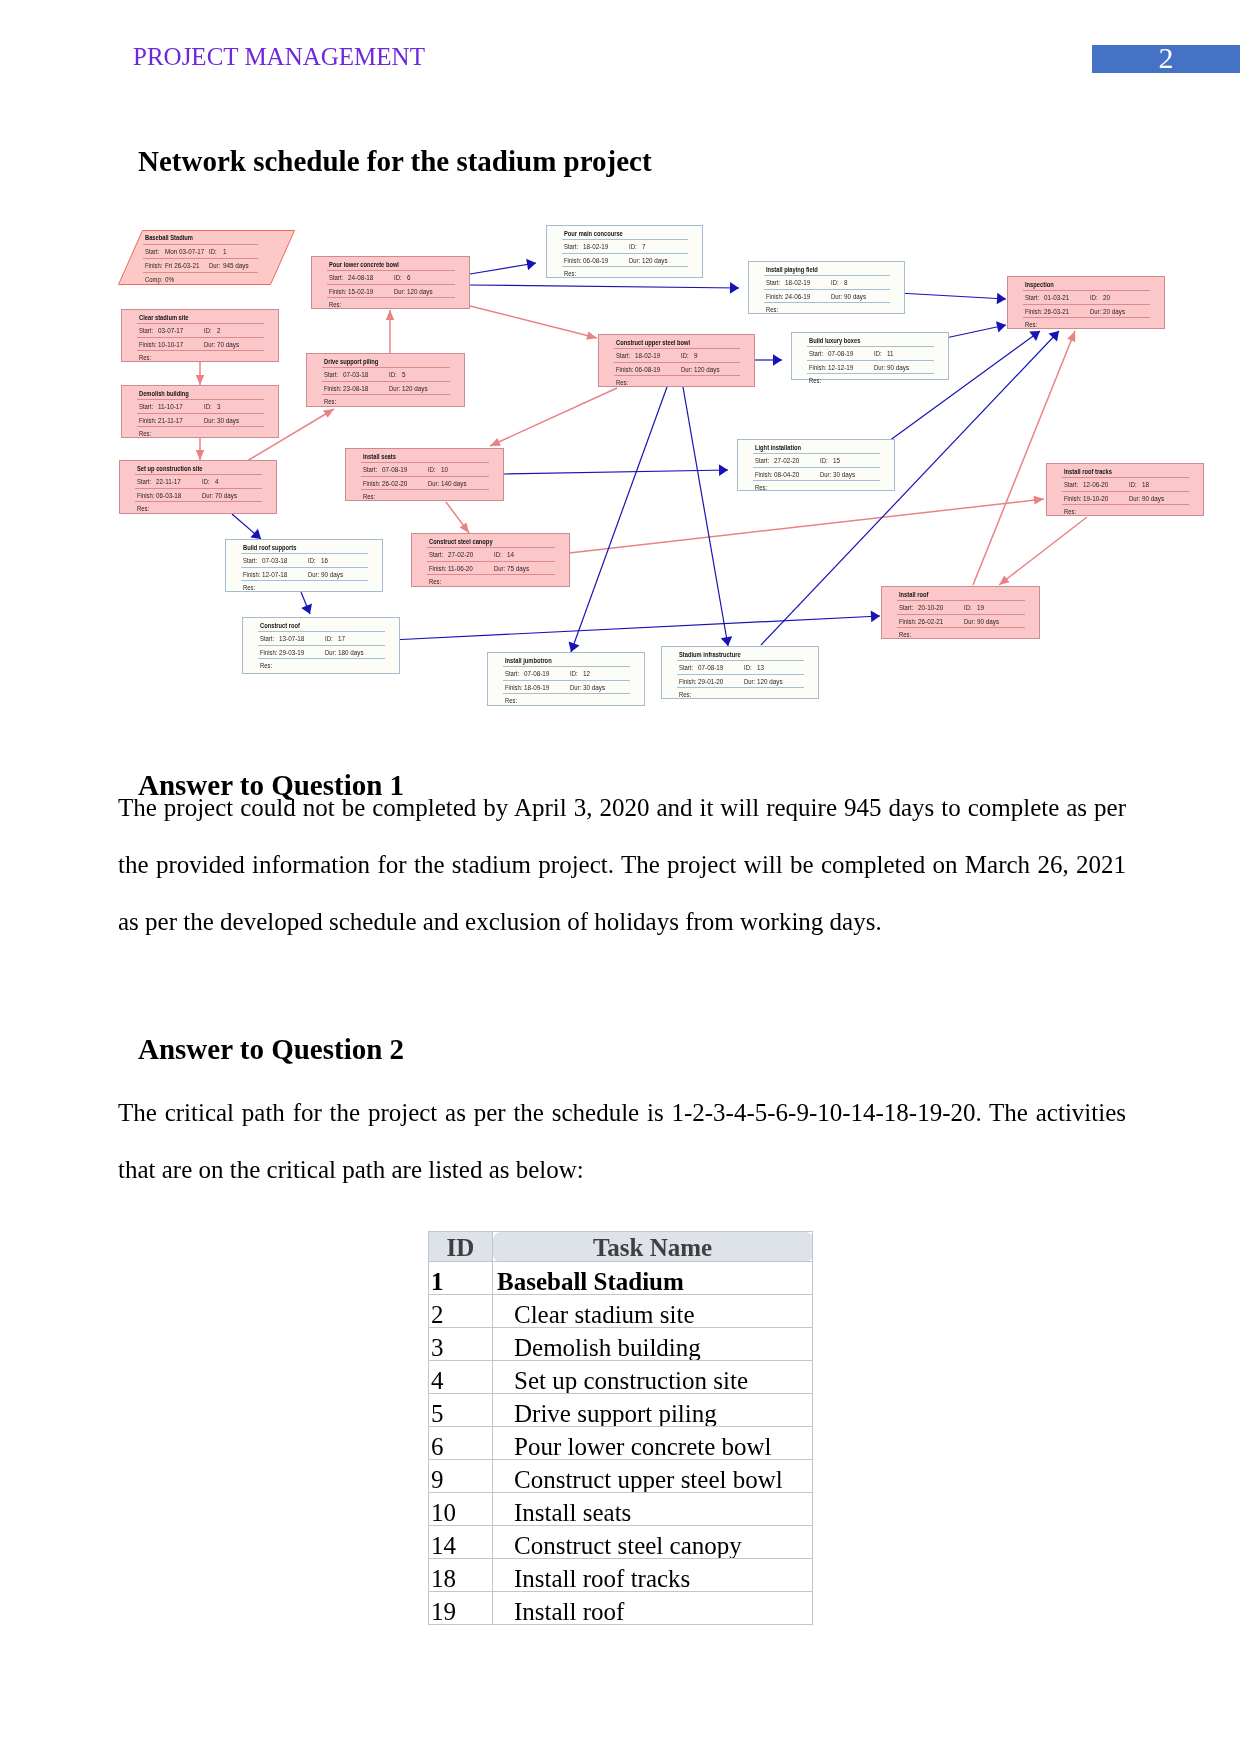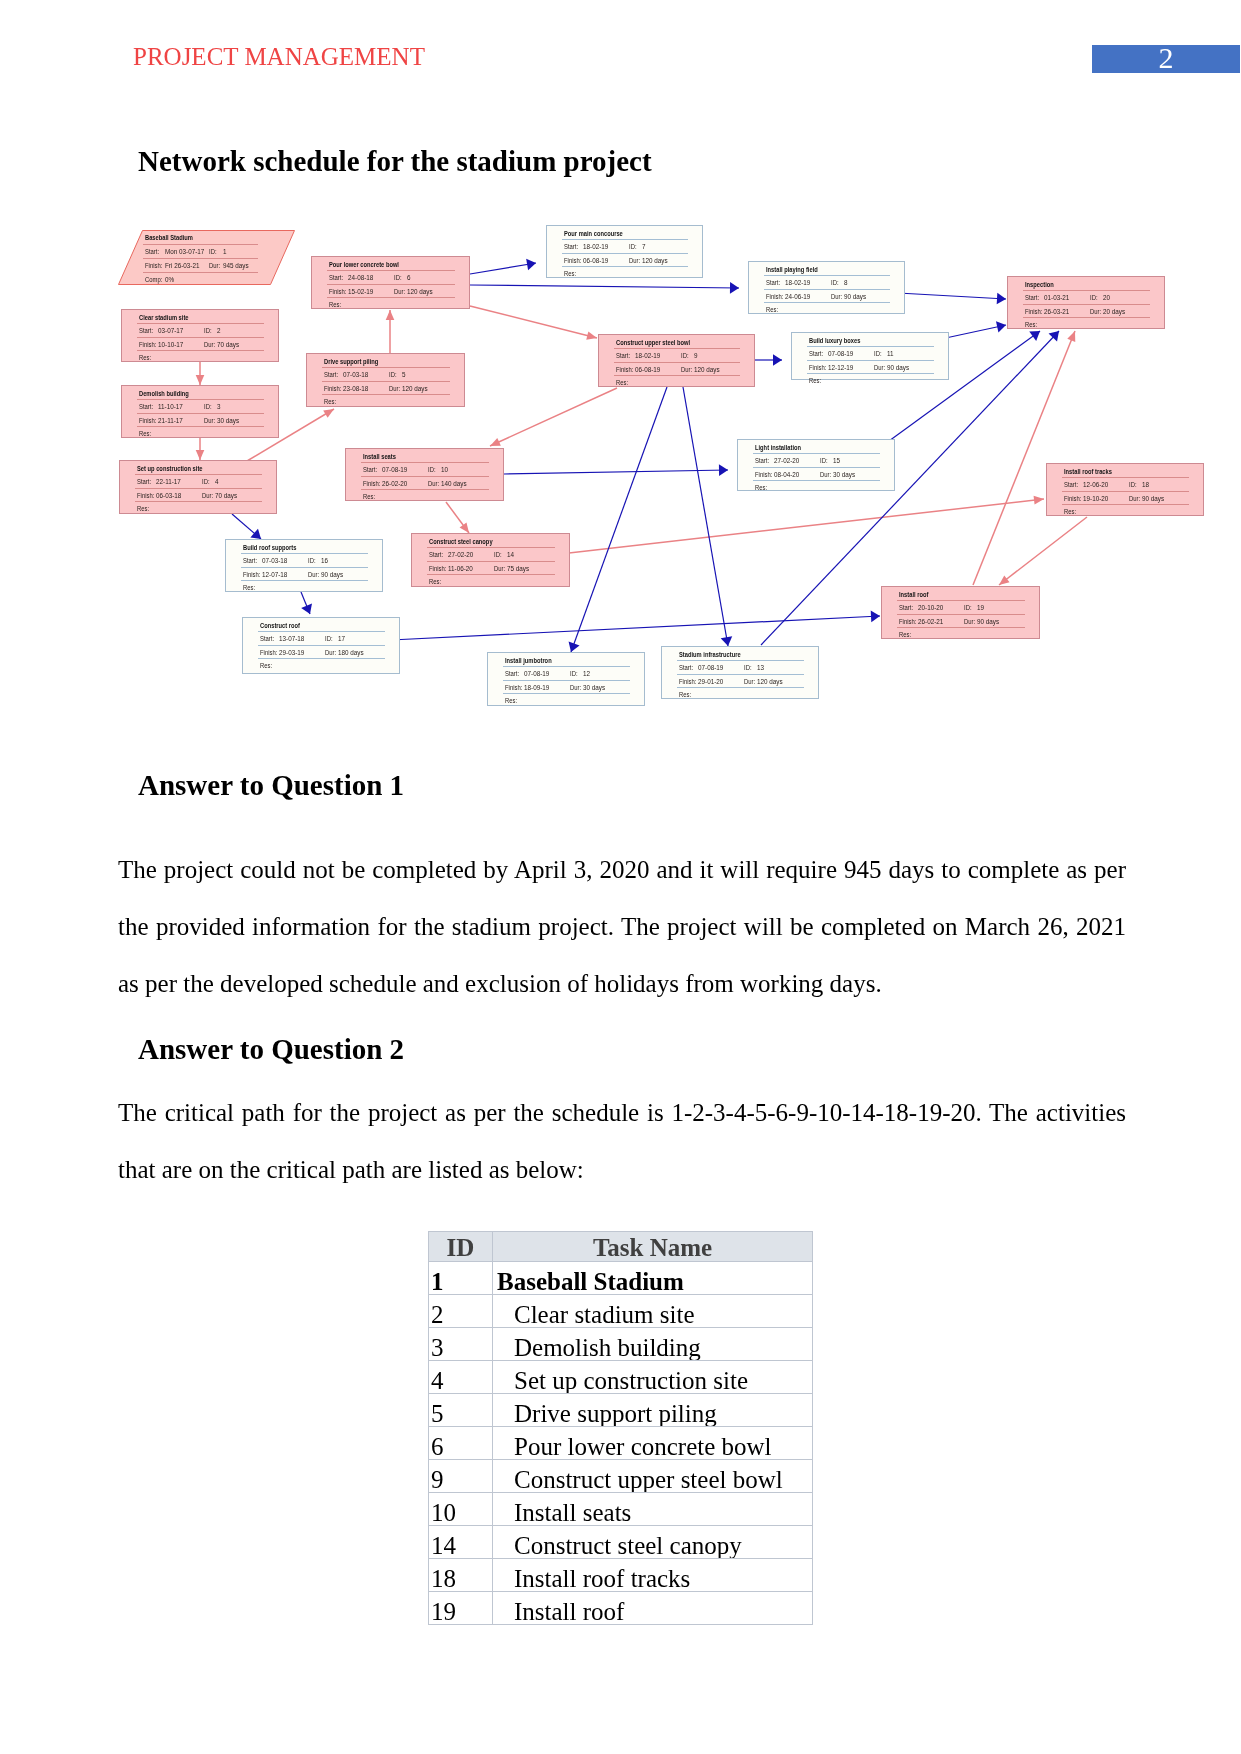--- a/index.html
+++ b/index.html
@@ -1,21 +1,21 @@
 <!DOCTYPE html>
 <html><head>
 <meta charset="utf-8">
 <title>Project Management</title>
 <style>
   html,body{margin:0;padding:0;background:#fff;}
   body{width:1241px;height:1754px;font-family:"Liberation Serif",serif;position:relative;overflow:hidden;-webkit-font-smoothing:antialiased;}
   .page{position:absolute;left:0;top:0;width:1241px;height:1754px;}
 
   
-  .hdr-title{position:absolute;left:133px;top:44px;font-size:25px;color:#ef4444;white-space:nowrap;line-height:1;}
+  .hdr-title{position:absolute;left:133px;top:44px;font-size:25px;color:#6d28d9;white-space:nowrap;line-height:1;}
   .pagenum{position:absolute;left:1092px;top:45px;width:148px;height:28px;background:#4472c4;
            color:#fff;font-size:30px;text-align:center;line-height:26px;}
 
   
   .h-sec{position:absolute;font-size:29px;font-weight:bold;color:#000;white-space:nowrap;line-height:1;margin-left:20px;}
   .p-body{position:absolute;font-size:25px;line-height:57.2px;color:#000;width:1008px;text-align:justify;text-justify:inter-word;}
 
   
   #diagram{position:absolute;left:0;top:0;width:1241px;height:1754px;}
   #edges{position:absolute;left:0;top:0;width:1241px;height:1754px;pointer-events:none;}
@@ -56,21 +56,21 @@
           height:30px;line-height:29px;padding-top:0;position:relative;}
   .tbl td{height:33px;line-height:33px;}
   .tbl td .cellv{display:block;position:absolute;left:0;right:0;top:7px;line-height:1;}
   .tbl th .hdrv{display:block;position:absolute;left:0;right:0;top:3px;line-height:1;text-align:center;}
   .tbl td{position:relative;}
   .tbl .c-id .cellv{padding-left:2px;}
   .tbl .c-name .cellv{padding-left:21px;}
   .tbl .rowbold .c-name .cellv{padding-left:4px;}
   .tbl .c-id{width:64px;}
   .tbl .c-name{width:320px;}
-  .tbl th.c-name{padding-left:0;padding-top:0;}
+  .tbl th.c-name{padding-left:0;padding-top:0;border-radius:8px;}
   .rowbold{font-weight:bold;}
 
 </style>
 </head>
 <body>
 
 <div class="page">
 
   <div class="hdr-title">PROJECT MANAGEMENT</div>
   <div class="pagenum">2</div>
@@ -528,21 +528,21 @@
             <span class="ntxt v2">20 days</span>
           </div>
           <div class="nrow r4 sep">
             <span class="ntxt lbl1">Res:</span>
           </div>
         </div>
       </div>
   </div>
 
   <div class="h-sec" style="left:118px;top:771px;">Answer to Question 1</div>
-  <div class="p-body" style="left:118px;top:841px;">The project could not be completed by April 3, 2020 and it will require 945 days to complete as per the provided information for the stadium project. The project will be completed on March 26, 2021 as per the developed schedule and exclusion of holidays from working days.</div>
+  <div class="p-body" style="left:118px;top:779px;">The project could not be completed by April 3, 2020 and it will require 945 days to complete as per the provided information for the stadium project. The project will be completed on March 26, 2021 as per the developed schedule and exclusion of holidays from working days.</div>
 
   <div class="h-sec" style="left:118px;top:1035px;">Answer to Question 2</div>
   <div class="p-body" style="left:118px;top:1083.5px;">The critical path for the project as per the schedule is 1-2-3-4-5-6-9-10-14-18-19-20. The activities that are on the critical path are listed as below:</div>
 
   <table class="tbl" style="left:428px;top:1231px;width:385px;">
     <thead>
         <tr>
       <th class="c-id">
             <span class="hdrv">ID</span>
           </th>

